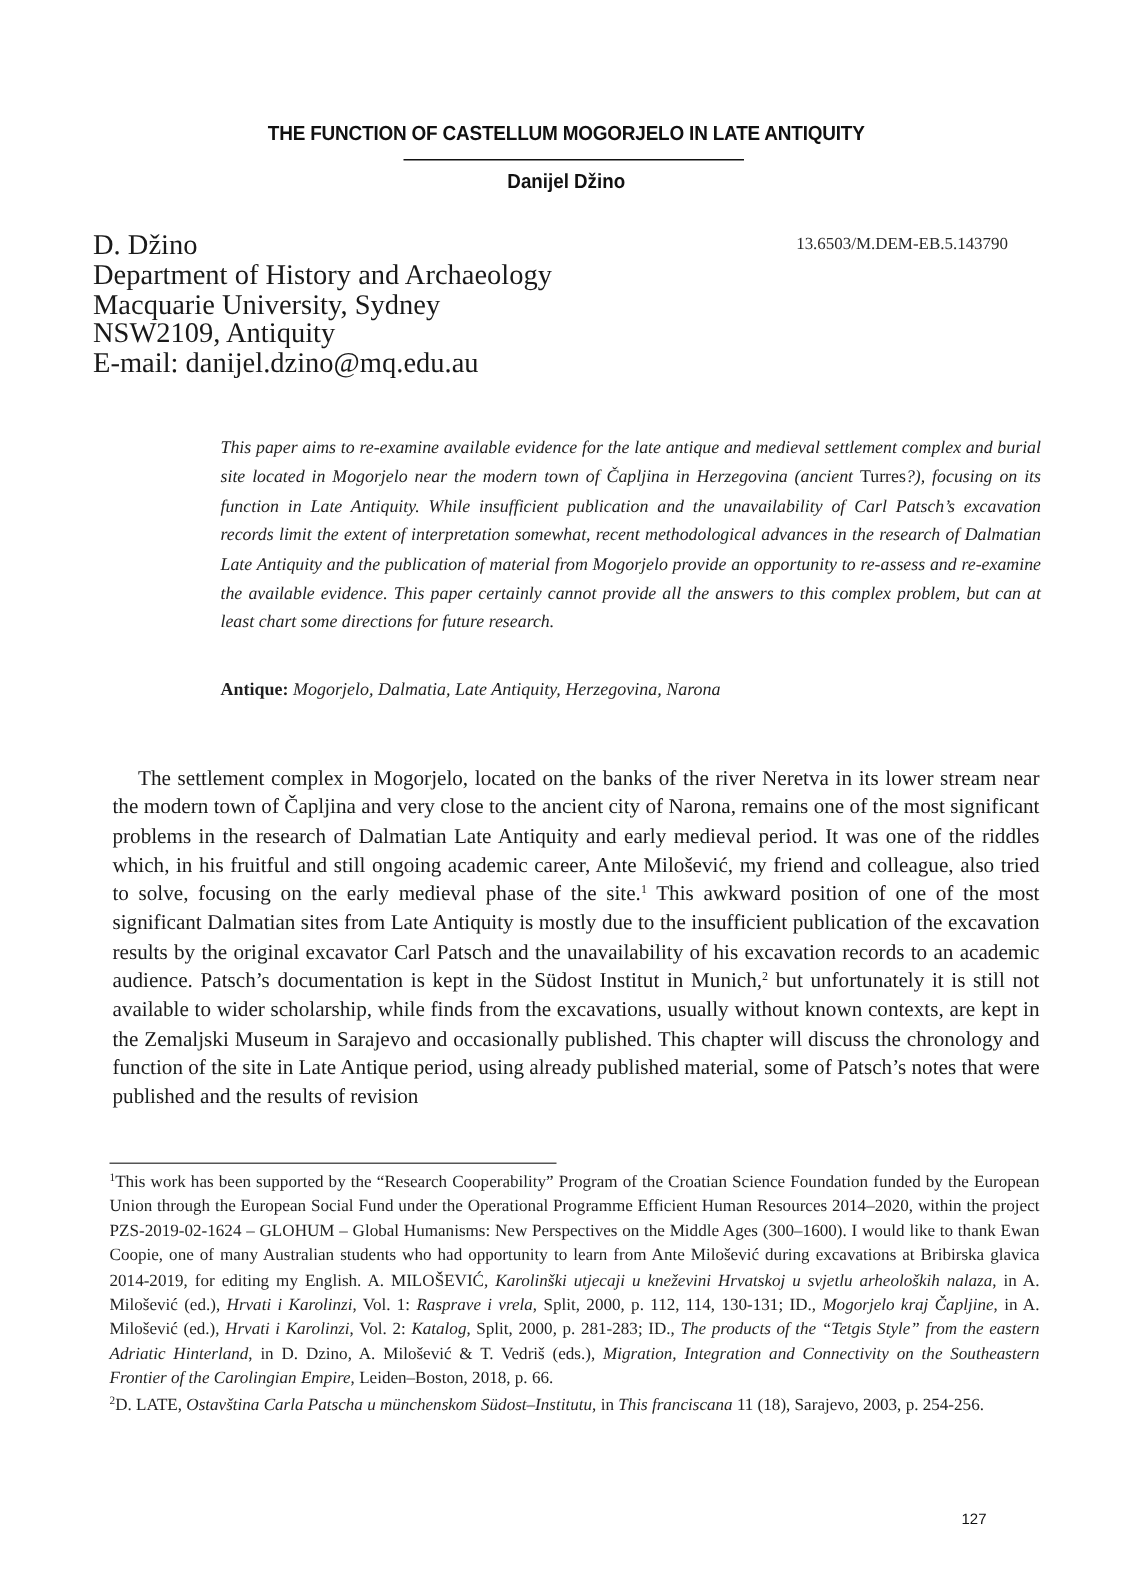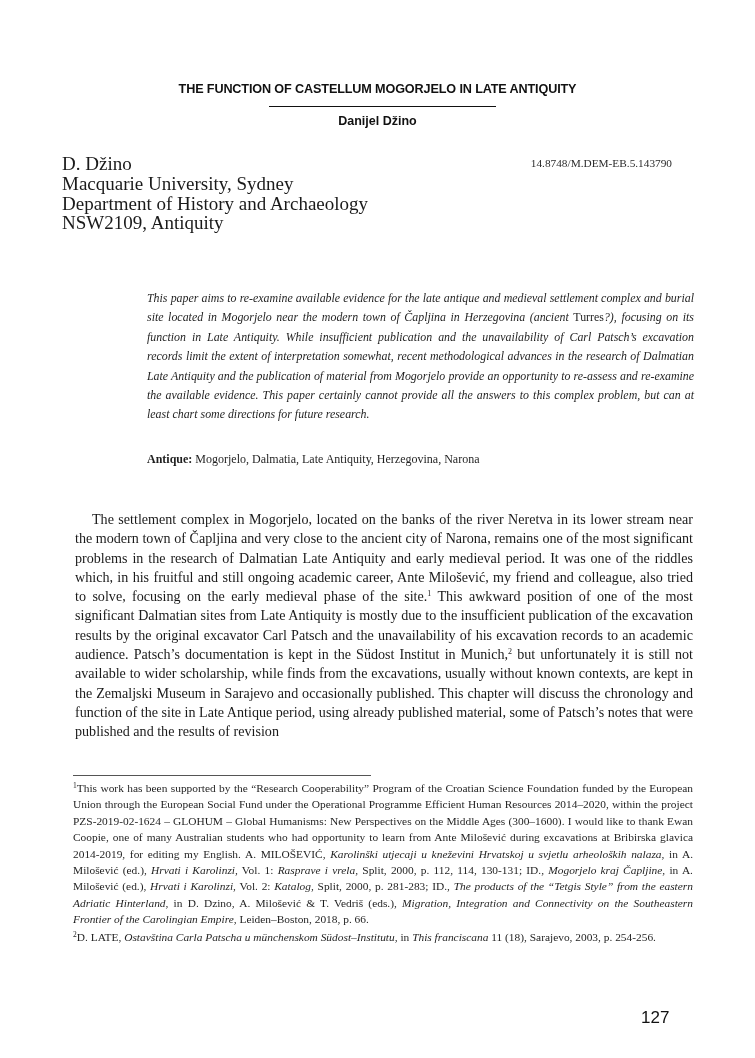--- a/index.html
+++ b/index.html
@@ -49,21 +49,21 @@
       font-style: italic; font-size: 11.9px; line-height: 19.4px;
       text-align: justify; color: #1f1f1f;
     }
     .abstract .upright { font-style: normal; }
     .keywords {
       position: absolute; left: 147px; top: 452px; width: 547px;
       font-family: "Liberation Serif", serif;
       font-size: 12px; color: #1f1f1f;
     }
     .keywords .kw-label { font-weight: bold; font-style: normal; }
-    .keywords .kw-list { }
+    .keywords .kw-list { font-style: italic; }
 
     .body-text {
       position: absolute; left: 75px; top: 510px; width: 618px;
       font-family: "Liberation Serif", serif;
       font-size: 14.1px; line-height: 19.3px;
       text-align: justify; color: #1a1a1a;
       text-indent: 17px;
       hyphens: manual;
     }
     sup.fnref { font-size: 8px; line-height: 0; vertical-align: 5px; }
@@ -78,39 +78,40 @@
       font-size: 11.4px; line-height: 16.4px;
       text-align: justify; color: #1f1f1f;
     }
     .footnotes p { margin: 0 0 1px 0; }
     .footnotes .fn-num { font-size: 7.5px; vertical-align: 4px; line-height: 0; }
     .footnotes i { font-style: italic; }
 
     .page-number {
       position: absolute; left: 641px; top: 1008px;
       font-family: "Liberation Sans", "DejaVu Sans", sans-serif;
-      font-size: 17px; color: #111;
+      font-size: 10px; color: #111;
     }
   </style>
 </head>
 <body>
 
 <div class="page">
 
   <div class="title">THE FUNCTION OF CASTELLUM MOGORJELO IN LATE ANTIQUITY</div>
   <div class="title-rule"></div>
   <div class="author">Danijel Džino</div>
 
   <div class="affil">
     <div>D. Džino</div>
+    <div>Department of History and Archaeology</div>
     <div>Macquarie University, Sydney</div>
-    <div>Department of History and Archaeology</div>
     <div>NSW2109, Antiquity</div>
+    <div>E-mail: danijel.dzino@mq.edu.au</div>
   </div>
-  <div class="doi">14.8748/M.DEM-EB.5.143790</div>
+  <div class="doi">13.6503/M.DEM-EB.5.143790</div>
 
   <div class="abstract"><span>This paper aims to re-examine available evidence for the late antique and medieval settlement complex and burial site located in Mogorjelo near the modern town of Čapljina in Herzegovina (ancient </span><span class="upright">Turres</span><span>?), focusing on its function in Late Antiquity. While insufficient publication and the unavailability of Carl Patsch’s excavation records limit the extent of interpretation somewhat, recent methodological advances in the research of Dalmatian Late Antiquity and the publication of material from Mogorjelo provide an opportunity to re-assess and re-examine the available evidence. This paper certainly cannot provide all the answers to this complex problem, but can at least chart some directions for future research.</span></div>
 
   <div class="keywords"><span class="kw-label">Antique:</span> <span class="kw-list">Mogorjelo, Dalmatia, Late Antiquity, Herzegovina, Narona</span></div>
 
   <div class="body-text"><span>The settlement complex in Mogorjelo, located on the banks of the river Neretva in its lower stream near the modern town of Čapljina and very close to the ancient city of Narona, remains one of the most significant problems in the research of Dalmatian Late Antiquity and early medieval period. It was one of the riddles which, in his fruitful and still ongoing academic ca­reer, Ante Milošević, my friend and colleague, also tried to solve, focusing on the early medieval phase of the site.</span><sup class="fnref">1</sup><span> This awkward position of one of the most significant Dalmatian sites from Late Antiquity is mostly due to the insufficient publication of the excavation results by the original excavator Carl Patsch and the unavailability of his excavation records to an academic audience. Patsch’s documentation is kept in the Südost Institut in Munich,</span><sup class="fnref">2</sup><span> but unfortunately it is still not available to wider scholarship, while finds from the excavations, usually without known contexts, are kept in the Zemaljski Museum in Sarajevo and occasionally published. This chapter will discuss the chronology and function of the site in Late Antique period, using al­ready published material, some of Patsch’s notes that were published and the results of revision</span></div>
 
   <div class="fn-rule"></div>
   <div class="footnotes">
     <p><span class="fn-num">1</span><span>This work has been supported by the “Research Cooperability” Program of the Croatian Science Foundation funded by the European Union through the European Social Fund under the Operational Programme Efficient Human Resources 2014–2020, within the project PZS-2019-02-1624 – GLOHUM – Global Humanisms: New Perspectives on the Middle Ages (300–1600). I would like to thank Ewan Coopie, one of many Australian students who had opportunity to learn from Ante Milošević during excavations at Bribirska glavica 2014-2019, for editing my English. A. MILOŠEVIĆ, </span><i>Karolinški utjecaji u kneževini Hrvatskoj u svjetlu arheoloških nalaza</i><span>, in A. Milošević (ed.), </span><i>Hrvati i Karolinzi</i><span>, Vol. 1: </span><i>Rasprave i vrela</i><span>, Split, 2000, p. 112, 114, 130-131; ID., </span><i>Mogorjelo kraj Čapljine</i><span>, in A. Milošević (ed.), </span><i>Hrvati i Karolinzi</i><span>, Vol. 2: </span><i>Katalog</i><span>, Split, 2000, p. 281-283; ID., </span><i>The products of the “Tetgis Style” from the eastern Adriatic Hinterland</i><span>, in D. Dzino, A. Milošević &amp; T. Vedriš (eds.), </span><i>Migration, Integration and Connectivity on the Southeastern Frontier of the Carolingian Empire</i><span>, Leiden–Boston, 2018, p. 66.</span></p>

